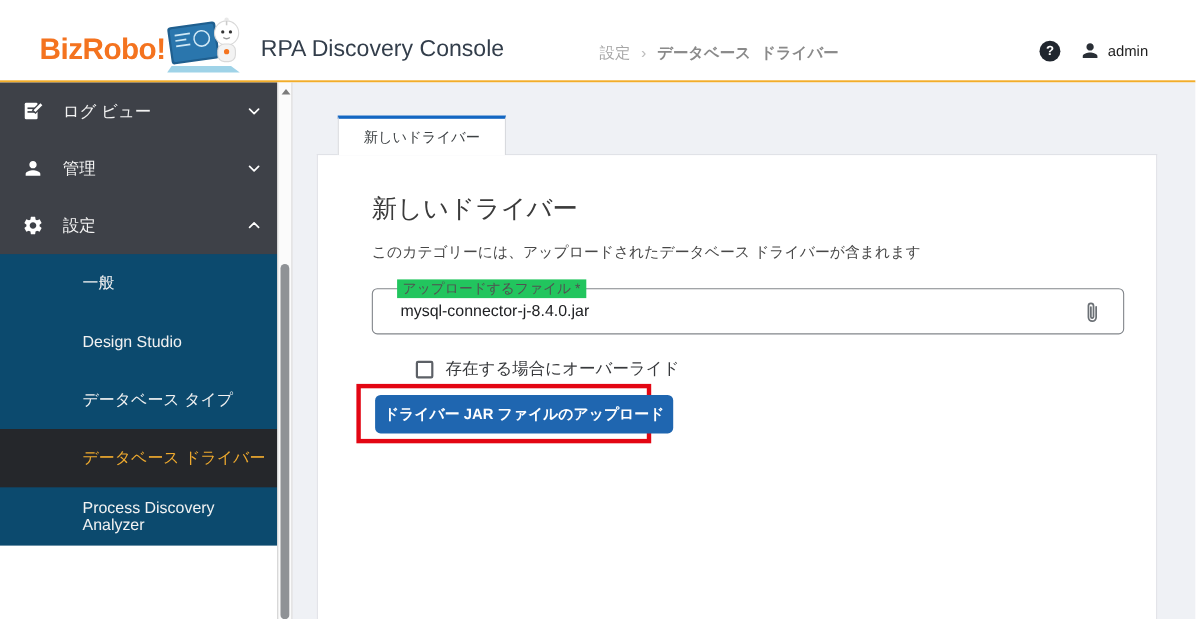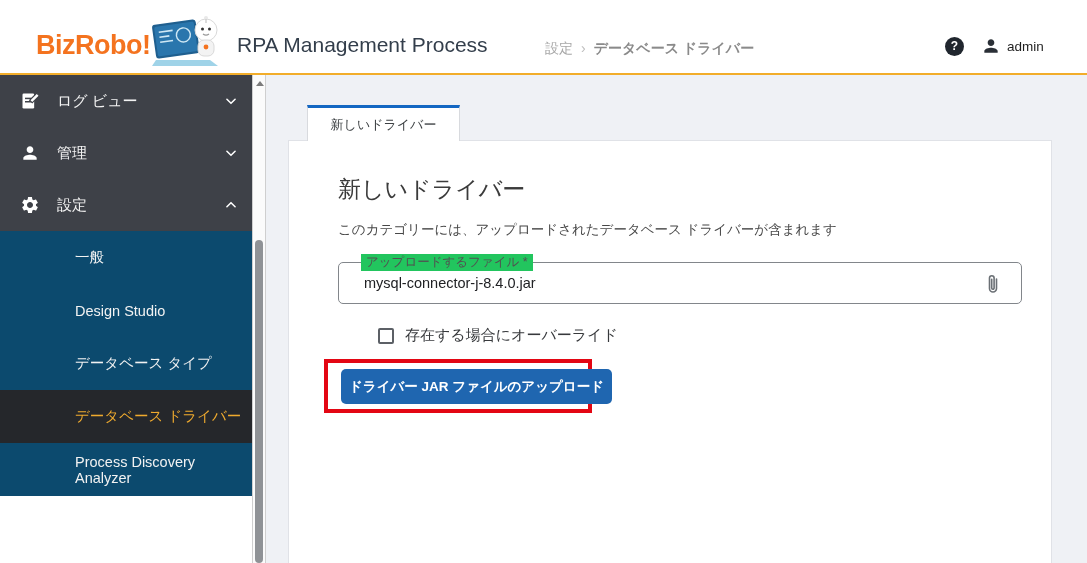--- a/index.html
+++ b/index.html
@@ -6,21 +6,21 @@
   html,body { background:#ffffff; }
   body { font-family: "Liberation Sans", "DejaVu Sans", sans-serif; }
   .screen { position: relative; width: 1087px; height: 563px; overflow: hidden; background:#ffffff; }
 
   
   .header { position:absolute; left:0; top:0; width:952px; height:73px; background:#ffffff; }
   .accent-line { position:absolute; left:0; top:73px; width:1087px; height:2px; background:#f2ad2a; }
   .logo-text { position:absolute; left:36px; top:30px; font-size:27px; font-weight:bold; color:#f4731f; letter-spacing:-0.5px; }
   .mascot { position:absolute; left:148px; top:14px; }
   .app-title { position:absolute; left:237px; top:33px; font-size:21px; font-weight:500; color:#333e4b; }
-  .breadcrumb { position:absolute; left:545px; top:40px; font-size:14px; color:#a6a6a6; }
+  .breadcrumb { position:absolute; left:545px; top:40px; font-size:14px; color:#a6a6a6;font-family:Liberation Mono, monospace; }
   .breadcrumb .sep { margin:0 8px; color:#bdbdbd; }
   .breadcrumb .current { color:#8a8a8a; font-weight:bold; }
   .help-icon { position:absolute; left:945px; top:37px; width:19px; height:19px; border-radius:50%;
                background:#20262e; color:#fff; font-size:12px; font-weight:bold; text-align:center; line-height:19px; cursor:pointer; }
   .user-icon { position:absolute; left:981px; top:36px; }
   .user-name { position:absolute; left:1007px; top:39px; font-size:13.5px; color:#1f1f1f; }
 
   
   .sidebar { position:absolute; left:0; top:75px; width:252px; height:404px; background:#3e4148; }
   .nav-item { position:relative; height:52px; display:flex; align-items:center; padding:0 14px 0 20px; cursor:pointer; color:#f2f2f2; }
@@ -45,21 +45,21 @@
   .page-title { position:absolute; left:49px; top:33px; font-size:23px; font-weight:normal; color:#3b3b3b; }
   .description { position:absolute; left:49px; top:80px; font-size:13.5px; color:#474747; }
   .field { position:absolute; left:49px; top:121px; width:684px; height:42px; border:1px solid #82868b; border-radius:5px; background:#fff; }
   .field-label { position:absolute; left:22px; top:-9px; background:#22c55e; padding:0 5px; font-size:12.5px; color:#515151; }
   .field-input { position:absolute; left:12px; top:12px; width:600px; border:none; outline:none; font-size:14.5px; color:#202124;
                  font-family:"Liberation Sans","DejaVu Sans",sans-serif; background:transparent;margin-left:13px; }
   .paperclip { position:absolute; right:16px; top:9px; cursor:pointer; }
   .checkbox-row { position:absolute; left:49px; top:185px; display:flex; align-items:center; cursor:pointer;padding-left:40px; }
   .checkbox { width:16px; height:16px; border:2px solid #5c6066; border-radius:2px; background:#fff; }
   .checkbox-label { margin-left:11px; font-size:15px; color:#37393c; }
-  .red-annotation { position:absolute; left:35px; top:218px; width:268px; height:54px; border:4px solid #e30613; }
+  .red-annotation { position:absolute; left:35px; top:208px; width:268px; height:54px; border:4px solid #e30613; }
   .upload-button { position:absolute; left:13px; top:6px; width:271px; height:35px; background:#1f66b0; color:#ffffff;
                    border:none; border-radius:5px; font-size:13.5px; font-weight:bold; cursor:pointer;
                    font-family:"Liberation Sans","DejaVu Sans",sans-serif; }
 </style>
 </head>
 <body>
 
 <div class="screen">
 
   <div class="header">
@@ -74,21 +74,21 @@
       </g>
       <circle cx="58" cy="16" r="11" fill="#ffffff" stroke="#d9d9d9" stroke-width="1"></circle>
       <circle cx="58" cy="4" r="2" fill="#e8e8e8"></circle>
       <rect x="57.3" y="5" width="1.4" height="4" fill="#cccccc"></rect>
       <circle cx="54.5" cy="15" r="1.5" fill="#333"></circle>
       <circle cx="61.5" cy="15" r="1.5" fill="#333"></circle>
       <path d="M55 20 q3 2.4 6 0" stroke="#999" stroke-width="1.2" fill="none"></path>
       <rect x="50" y="26" width="16" height="16" rx="6" fill="#f3f3f3" stroke="#d9d9d9" stroke-width="1"></rect>
       <circle cx="58" cy="33" r="2.4" fill="#f4731f"></circle>
     </svg>
-    <span class="app-title">RPA Management Process</span>
+    <span class="app-title">RPA Discovery Console</span>
     <nav class="breadcrumb">
       <span>設定</span><span class="sep">›</span><span class="current">データベース ドライバー</span>
     </nav>
     <div class="help-icon">?</div>
     <svg class="user-icon" width="20" height="20" viewBox="0 0 24 24">
       <path fill="#2a2f36" d="M12 12c2.21 0 4-1.79 4-4s-1.79-4-4-4-4 1.79-4 4 1.79 4 4 4zm0 2c-2.67 0-8 1.34-8 4v2h16v-2c0-2.66-5.33-4-8-4z"></path>
     </svg>
     <span class="user-name">admin</span>
   </div>
   <div class="accent-line"></div>

